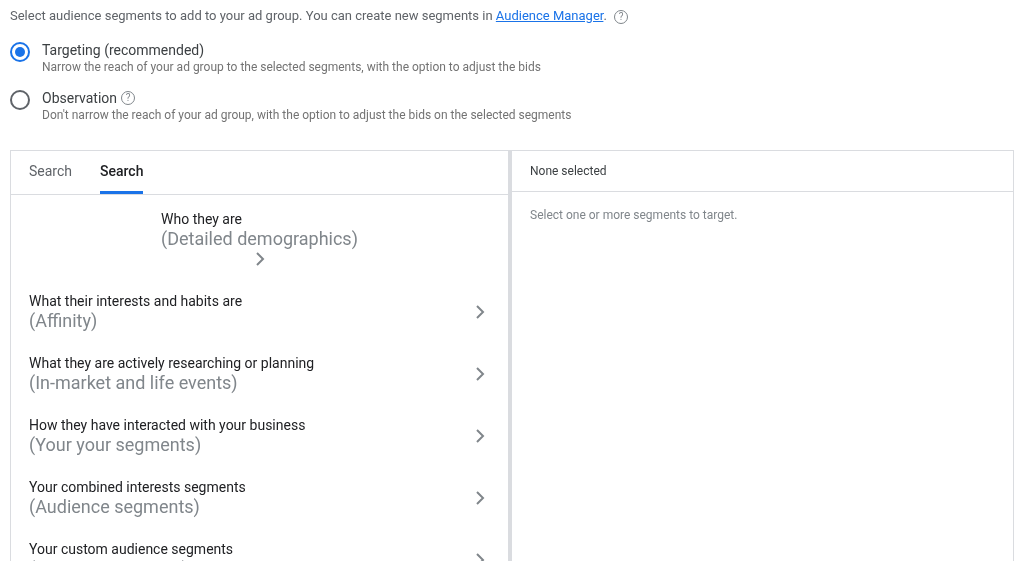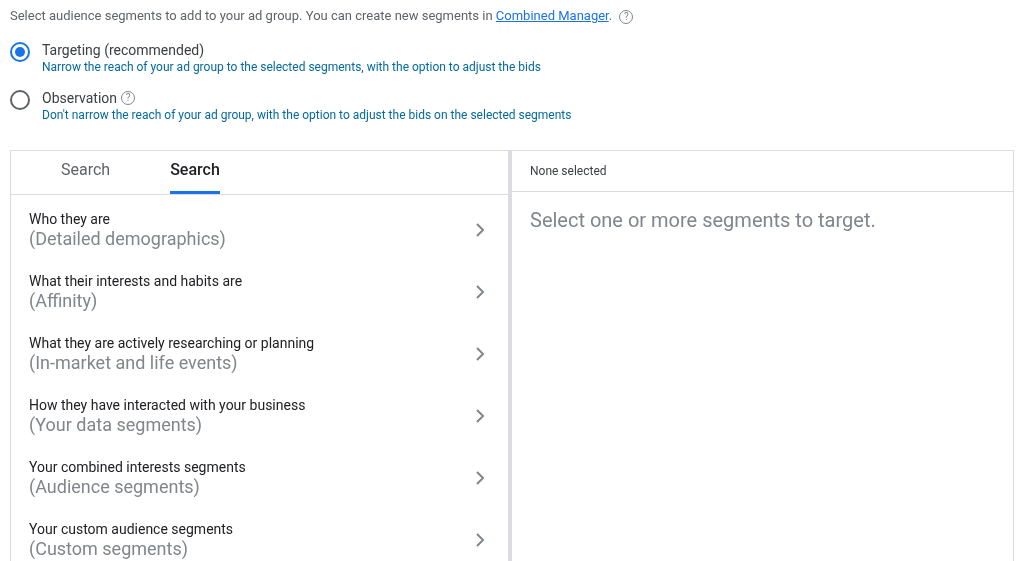--- a/index.html
+++ b/index.html
@@ -72,21 +72,21 @@
       flex: 1;
     }
     .radio-label {
       font-size: 14px;
       color: #3c4043;
       display: flex;
       align-items: center;
     }
     .radio-description {
       font-size: 12px;
-      color: #0369a1;
+      color: #737373;
       margin-top: 2px;
     }
     .panel {
       border: 1px solid #dadce0;
       display: flex;
       margin: 0 10px;
     }
     .left-panel {
       flex: 0 0 50%;
       border-right: 4px solid #dadce0;
@@ -98,40 +98,40 @@
     .tabs {
       display: flex;
       border-bottom: 1px solid #dadce0;
       padding: 0 18px;
       height: 44px;
       align-items: flex-end;
     }
     .tab {
       padding: 12px 0;
       margin-right: 28px;
-      font-size: 16px;
+      font-size: 14px;
       color: #5f6368;
       cursor: pointer;
       border-bottom: 3px solid transparent;
-      margin-left: 32px;
     }
     .tab.active {
       color: #202124;
       font-weight: 500;
       border-bottom-color: #1a73e8;
     }
     .list-item {
       display: flex;
       align-items: center;
       justify-content: space-between;
       padding: 12px 18px 12px 18px;
       cursor: pointer;
     }
     .list-item:first-child {
       margin-top: 4px;
+      flex-direction: column;
     }
     .list-item-text {
       flex: 1;
     }
     .list-item-title {
       font-size: 14px;
       color: #202124;
     }
     .list-item-sub {
       font-size: 18px;
@@ -154,29 +154,29 @@
       fill: none;
     }
     .right-header {
       padding: 13px 18px;
       font-size: 12px;
       color: #3c4043;
       border-bottom: 1px solid #dadce0;
     }
     .right-body {
       padding: 16px 18px;
-      font-size: 20px;
+      font-size: 12px;
       color: #80868b;
     }
   </style>
 </head>
 <body>
 
 <div class="header-text">
-  <span>Select audience segments to add to your ad group. You can create new segments in </span><a href="#">Combined Manager</a><span>.</span>
+  <span>Select audience segments to add to your ad group. You can create new segments in </span><a href="#">Audience Manager</a><span>.</span>
   <span class="help-icon">?</span>
 </div>
 
 <div class="radio-group">
   <div class="radio-option">
     <div class="radio-circle selected">
       <div class="radio-dot"></div>
     </div>
     <div class="radio-content">
       <div class="radio-label">
@@ -233,21 +233,21 @@
           </div>
           <div class="chevron">
             <svg viewBox="0 0 10 16">
               <polyline points="2,2 8,8 2,14"></polyline>
             </svg>
           </div>
         </div>
         <div class="list-item">
           <div class="list-item-text">
             <div class="list-item-title">How they have interacted with your business</div>
-            <div class="list-item-sub">(Your data segments)</div>
+            <div class="list-item-sub">(Your your segments)</div>
           </div>
           <div class="chevron">
             <svg viewBox="0 0 10 16">
               <polyline points="2,2 8,8 2,14"></polyline>
             </svg>
           </div>
         </div>
         <div class="list-item">
           <div class="list-item-text">
             <div class="list-item-title">Your combined interests segments</div>

